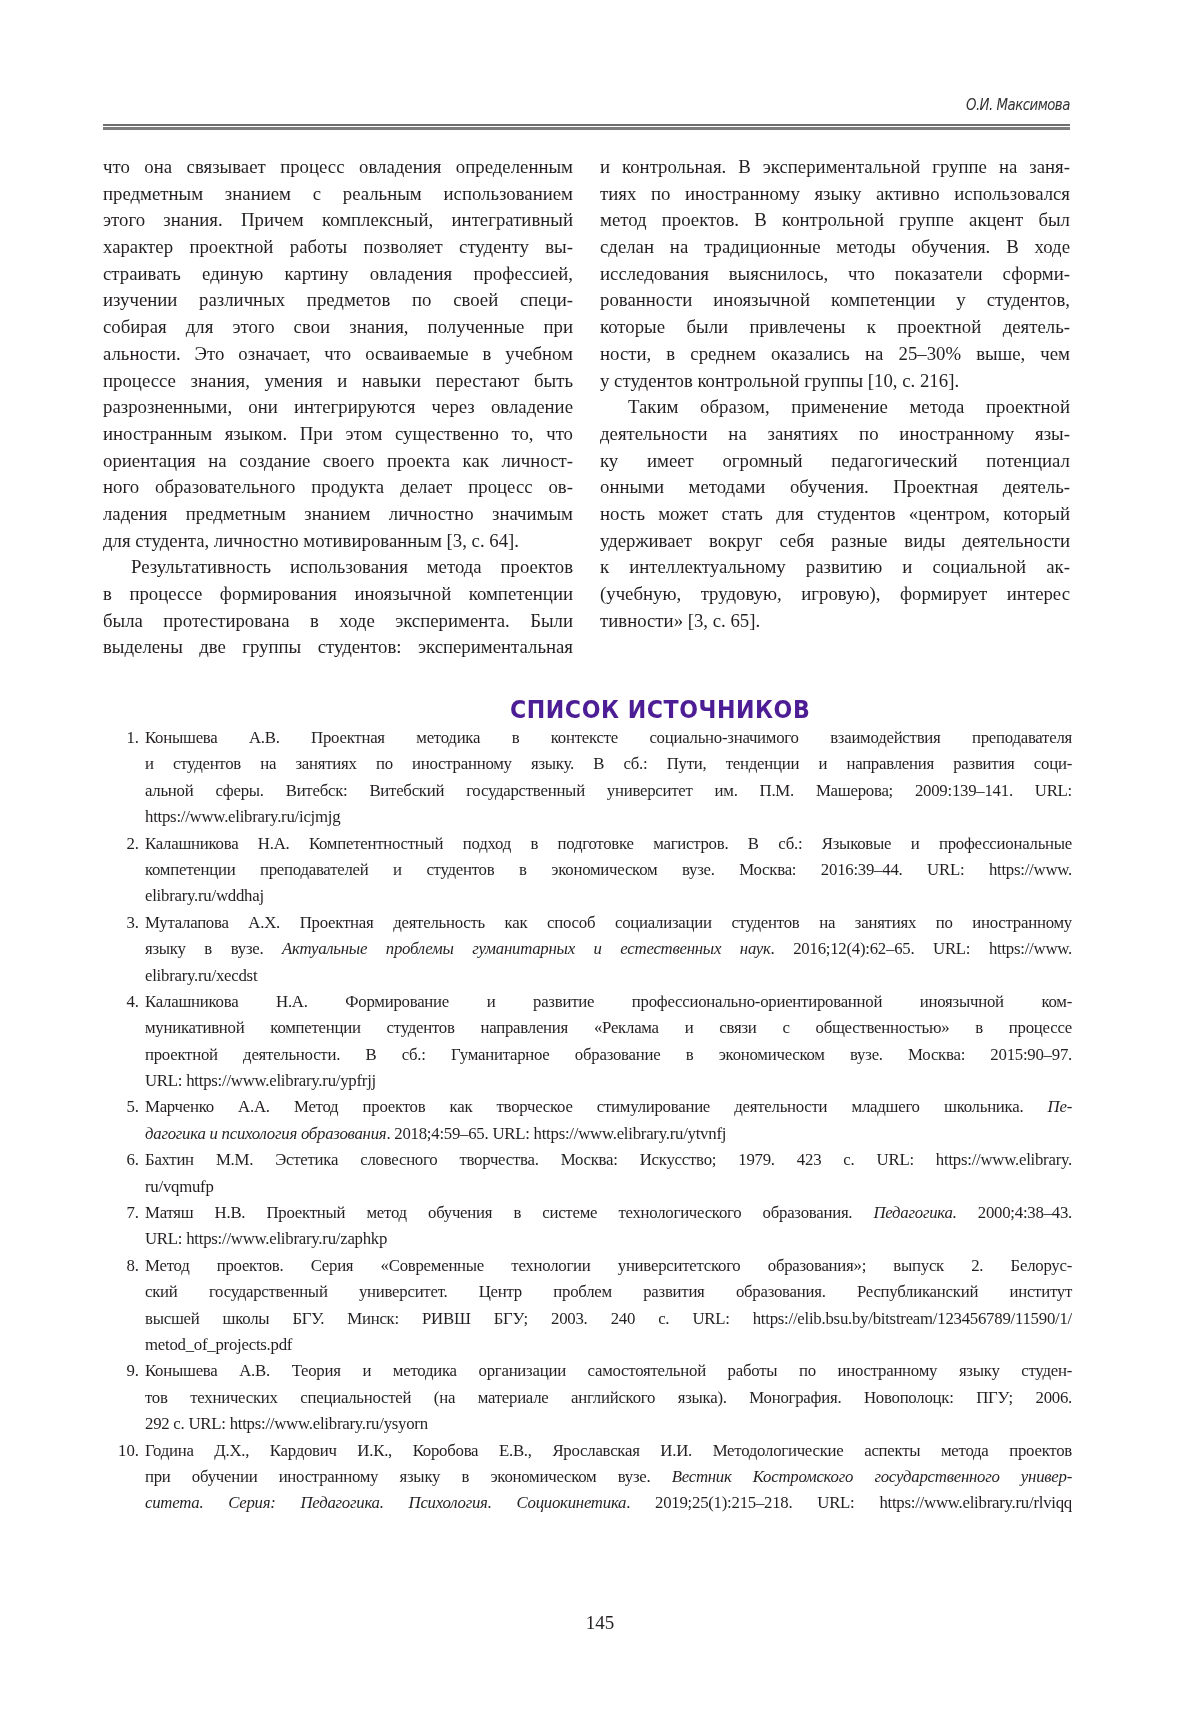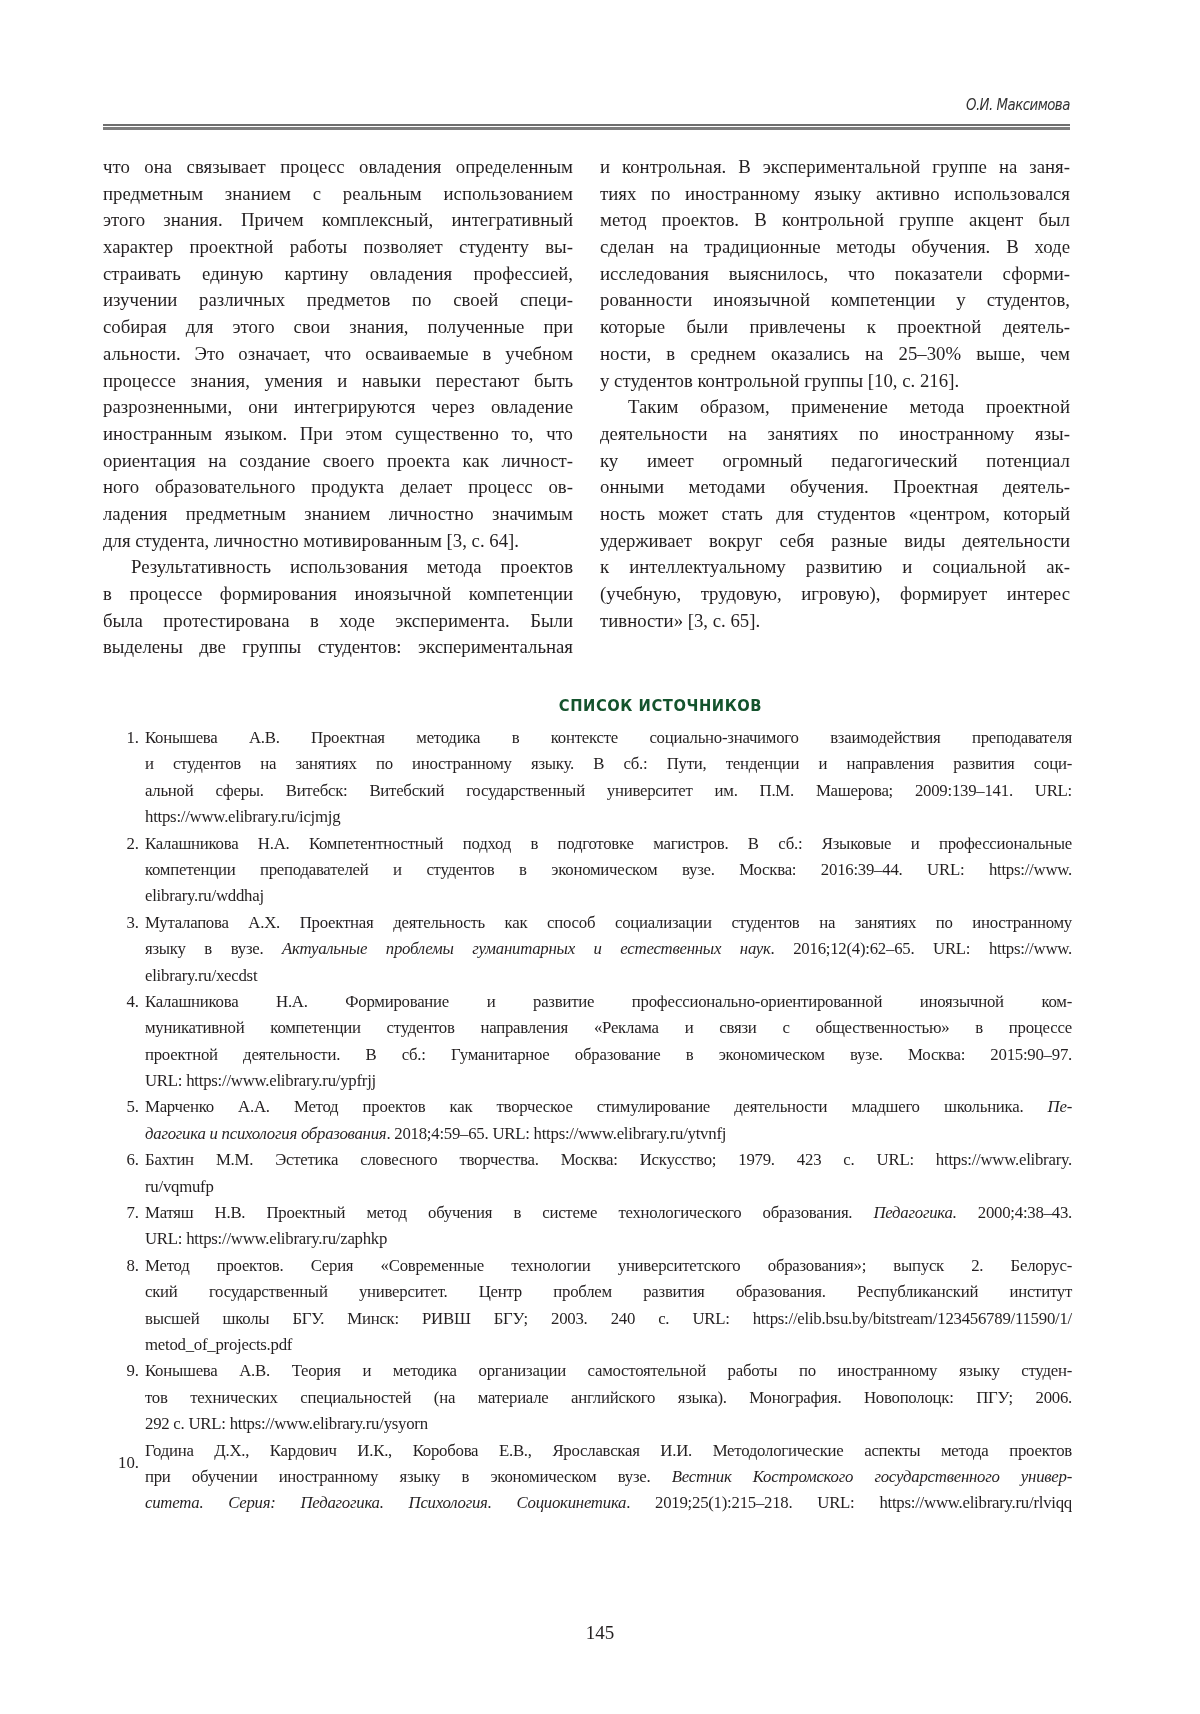--- a/index.html
+++ b/index.html
@@ -24,40 +24,40 @@
       color: #231f20;
     }
     .col.left { left: 103px; }
     .col.right { left: 600px; }
     .col .ln { display: block; white-space: nowrap; text-align: justify; text-align-last: justify; height: 26.7px; }
     .col .ln.last { text-align-last: left; }
     .col .ln.indent { padding-left: 28px; }
 
     .refs-title {
       position: absolute; left: 0; width: 1200px; top: 696px; text-align: center;
-      font-family: "DejaVu Sans", sans-serif; font-weight: bold; font-size: 16px;
-      letter-spacing: 0.6px; color: #14532d;
+      font-family: "DejaVu Sans", sans-serif; font-weight: bold; font-size: 24px;
+      letter-spacing: 0.6px; color: #4c1d95;
     }
     .refs-title span { display: inline-block; transform: scaleX(0.92); margin-left: 120px; }
 
     .refs {
       position: absolute; left: 115px; top: 725px; width: 957px;
       font-family: "Liberation Serif", serif; font-size: 16.8px; line-height: 26.4px;
       color: #231f20;
     }
     .ref { position: relative; padding-left: 30px; }
     .ref .num { position: absolute; left: 0; top: 0; width: 24px; text-align: right; }
-    .ref .num.wide { left: -10px; width: 34px; margin-top: 12px; }
+    .ref .num.wide { left: -10px; width: 34px; }
     .ref .rl { display: block; white-space: nowrap; text-align: justify; text-align-last: justify; height: 26.4px; letter-spacing: -0.25px; }
     .ref .rl.last { text-align-last: left; }
     .ref i { font-style: italic; }
 
     .page-number {
       position: absolute; left: 0; width: 1200px; top: 1612px; text-align: center;
-      font-family: "Liberation Serif", serif; font-size: 19px; color: #231f20; margin-top: 10px;
+      font-family: "Liberation Serif", serif; font-size: 19px; color: #231f20;
     }
   </style>
 </head>
 <body>
 
 <div class="page">
 
   <div class="running-head">О.И. Максимова</div>
   <div class="head-rule">
     <div class="l1"></div>

